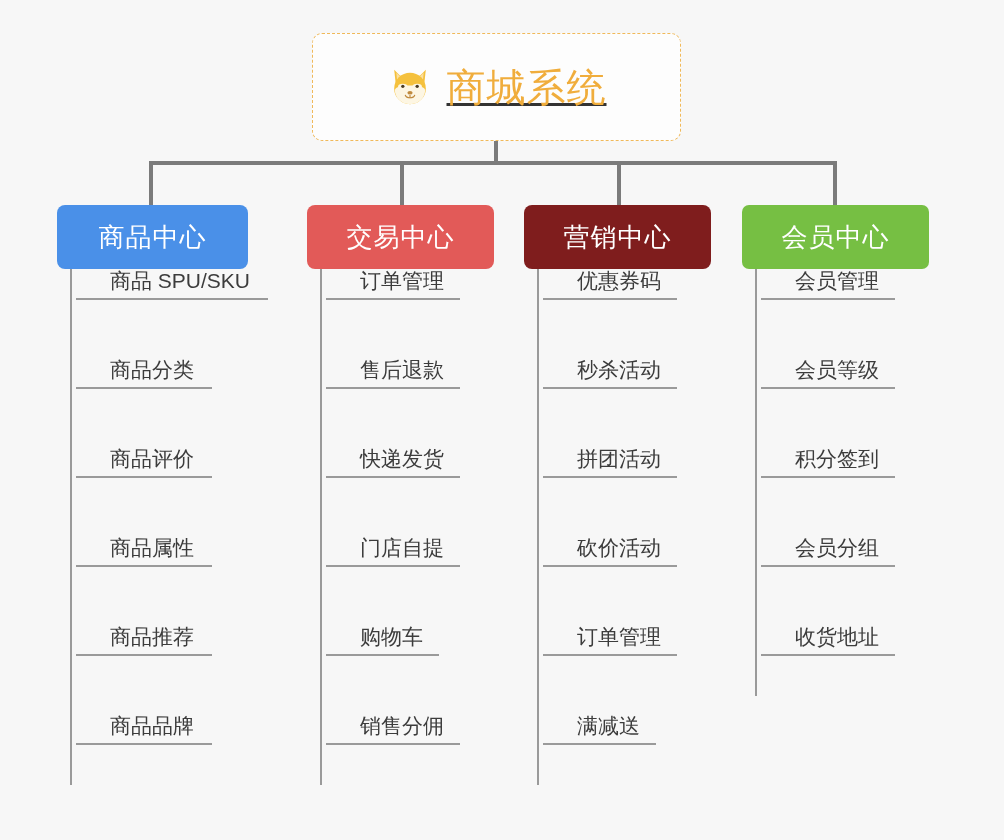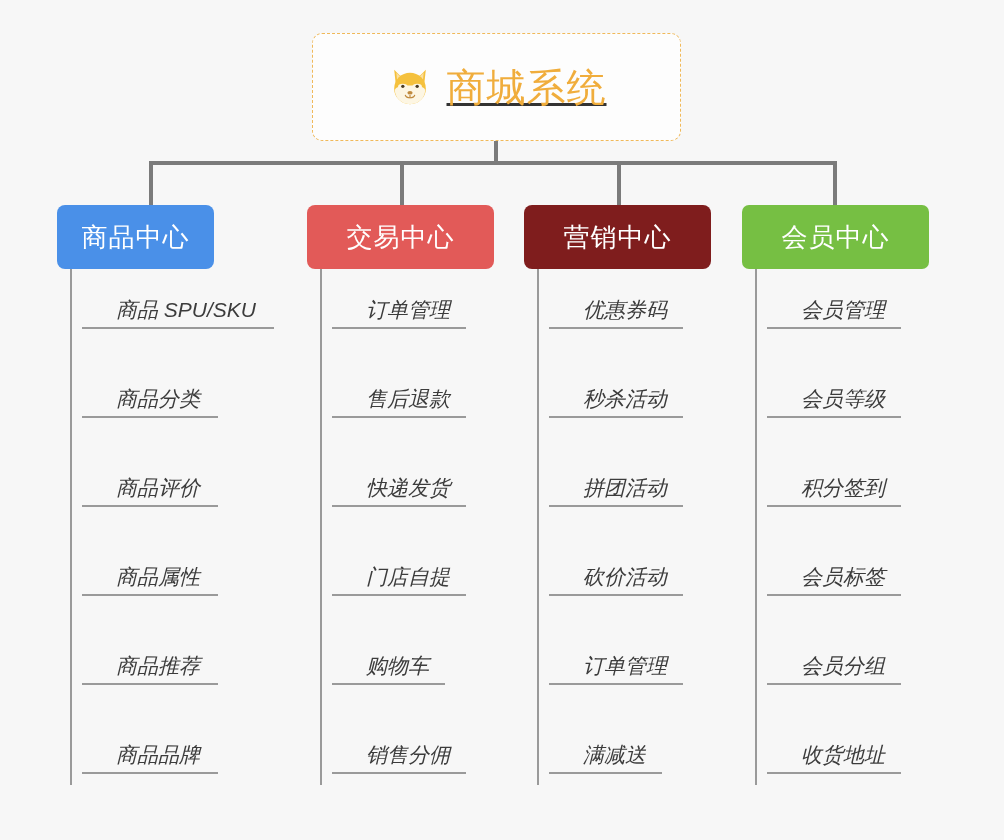--- a/index.html
+++ b/index.html
@@ -94,21 +94,21 @@
     border-radius: 8px;
     display: flex;
     align-items: center;
     justify-content: center;
     color: #ffffff;
     font-size: 26px;
     letter-spacing: 1px;
     box-sizing: border-box;
     padding: 0 18px;
   }
-  .branch.b1 .branch-header { width: 157px; }
+  .branch.b1 .branch-header { width: 191px; }
   .branch.b2 .branch-header { width: 187px; }
   .branch.b3 .branch-header { width: 187px; }
   .branch.b4 .branch-header { width: 187px; }
 
   
   .branch-items {
     position: relative;
     margin-left: 13px;
     padding-left: 0;
     margin-top: 0;
@@ -118,24 +118,23 @@
     left: 0;
     top: 0;
     bottom: 18px;
     width: 2px;
     background: #9a9a9a;
   }
   .leaf {
     position: relative;
     height: 89px;
     display: flex;
-    align-items: center;
-    padding-left: 12px;
+    align-items: flex-start;
+    padding-left: 6px;
     box-sizing: border-box;
-    font-style: italic;
   }
   .leaf-inner {
     border-bottom: 2px solid #9a9a9a;
     padding: 0 16px 6px 34px;
     font-size: 21px;
     line-height: 1.1;
     color: #3c3c3c;
     white-space: nowrap;
     display: inline-block;
   }
@@ -257,23 +256,20 @@
       <div class="leaf">
           <span class="leaf-inner">会员管理</span>
         </div>
       <div class="leaf">
           <span class="leaf-inner">会员等级</span>
         </div>
       <div class="leaf">
           <span class="leaf-inner">积分签到</span>
         </div>
       <div class="leaf">
-          <span class="leaf-inner">会员标签</span>
-        </div>
-      <div class="leaf">
           <span class="leaf-inner">会员分组</span>
         </div>
       <div class="leaf">
           <span class="leaf-inner">收货地址</span>
         </div>
     </div>
   </div>
 
 </div>
 

